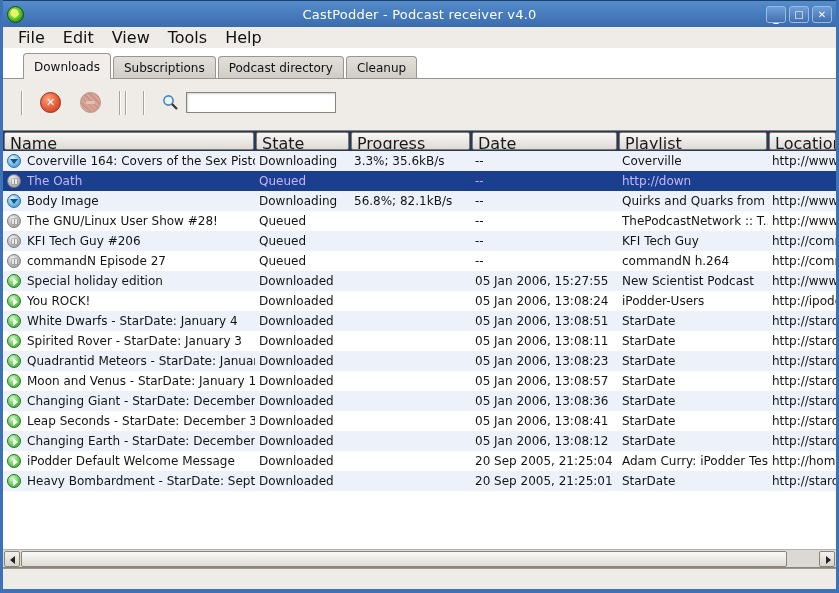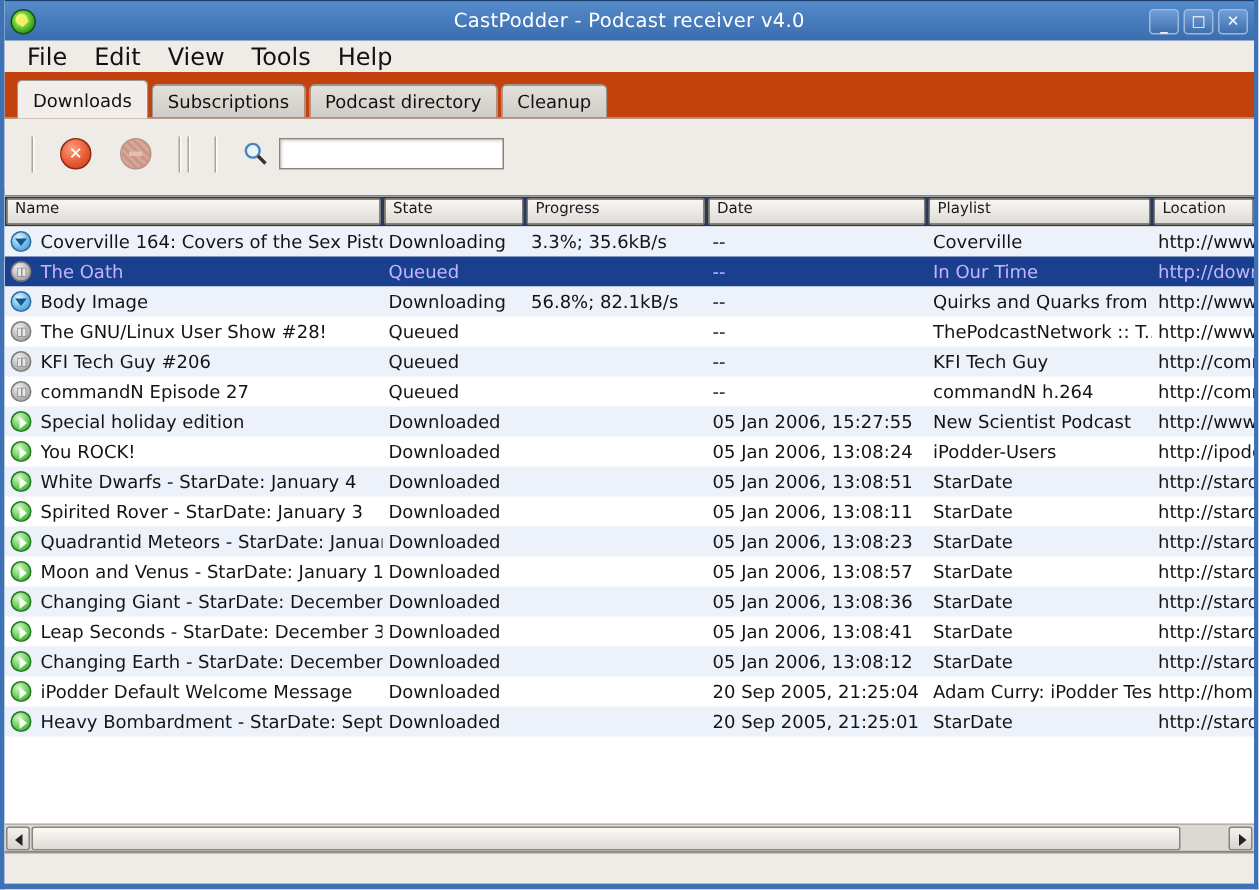--- a/index.html
+++ b/index.html
@@ -26,21 +26,21 @@
     background:linear-gradient(#6f9fd8,#416fae); position:relative; cursor:default; }
   .winbtn .g { position:absolute; color:#fff; font-size:10px; font-weight:bold;
     left:0; right:0; top:1px; text-align:center; line-height:14px; }
   .winbtn.min .g { top:4px; }
   
   #menubar { height:21px; flex:none; display:flex; align-items:center;
     background:#efebe7; padding-left:6px; border-bottom:1px solid #efebe7; }
   .menu-item { font-size:16px; color:#111; padding:2px 9px; }
   
   #tabstrip { height:31px; flex:none; display:flex; align-items:flex-end;
-    padding-left:8px; background:#c2410c; position:relative; }
+    padding-left:20px; background:#ffffff; position:relative; }
   #tabstrip::after { content:""; position:absolute; left:0; right:0; bottom:0;
     height:1px; background:#9a958e; }
   .tab { font-size:12px; color:#111; padding:4px 10px 4px 10px; margin-right:2px;
     border:1px solid #9a958e; border-bottom:none; border-radius:4px 4px 0 0;
     background:linear-gradient(#e3e0db,#cfcbc5); height:23px; position:relative; }
   .tab.active { background:#f0edea; height:26px; z-index:2; padding-top:6px; }
   
   #toolbar { height:47px; flex:none; background:#efebe7; display:flex;
     align-items:center; padding-left:10px; }
   .tsep { width:2px; height:24px; border-left:1px solid #aaa49c;
@@ -57,21 +57,21 @@
   #search-icon { width:17px; height:17px; margin:0 7px 0 9px; flex:none; }
   #search-input { width:150px; height:21px; border:1px solid #8a8578;
     background:#fff; box-shadow:inset 1px 1px 2px rgba(0,0,0,.18);
     font-family:"DejaVu Sans", sans-serif; font-size:12px; padding:0 4px; }
   
   #table-frame { flex:none; height:438px; margin:4px 0 0 0; border:1px solid #8a8578;
     border-left:none; border-right:none; background:#fff; display:flex; flex-direction:column; overflow:hidden; }
   #thead { height:20px; flex:none; display:flex; background:#26395f; }
   .hcell { height:18px; margin:1px 1px 1px 1px; flex:none;
     background:linear-gradient(#f8f7f5,#dedbd5); border:1px solid #7f7a70;
-    border-radius:2px; font-size:10px; color:#1a1a1a; padding:1px 0 0 5px;
+    border-radius:2px; font-size:16px; color:#1a1a1a; padding:1px 0 0 5px;
     overflow:hidden; white-space:nowrap; }
   #tbody { flex:1; overflow:hidden; background:#fff; }
   .row { height:20px; display:flex; align-items:center; font-size:12px; color:#141414; }
   .row:nth-child(odd) { background:#ecf1fa; }
   .row.selected { background:#1a3f8e !important; color:#c4b5fd; }
   .cell { flex:none; padding-left:4px; white-space:nowrap; overflow:hidden; height:20px; line-height:20px; }
   .cell.name { display:flex; align-items:center; gap:6px; }
   
   .ic { width:14px; height:14px; border-radius:50%; flex:none; position:relative; }
   .ic.downloading { background:radial-gradient(circle at 38% 30%, #eaf7ff, #79bfe8 50%, #3a8cc6);
@@ -186,21 +186,20 @@
           <div class="cell" style="width: 68px; flex: 1 1 0%;">http://www.</div>
         </div>
         <div class="row selected">
           <div class="cell name" style="width: 252px;">
             <span class="ic queued"></span>
             <span style="overflow: hidden; white-space: nowrap;">The Oath</span>
           </div>
           <div class="cell" style="width: 95px;">Queued</div>
           <div class="cell" style="width: 121px;"></div>
           <div class="cell" style="width: 147px;">--</div>
-          <div class="cell" style="width: 150px;">In Our Time</div>
           <div class="cell" style="width: 68px; flex: 1 1 0%;">http://down</div>
         </div>
         <div class="row">
           <div class="cell name" style="width: 252px;">
             <span class="ic downloading"></span>
             <span style="overflow: hidden; white-space: nowrap;">Body Image</span>
           </div>
           <div class="cell" style="width: 95px;">Downloading</div>
           <div class="cell" style="width: 121px;">56.8%; 82.1kB/s</div>
           <div class="cell" style="width: 147px;">--</div>

